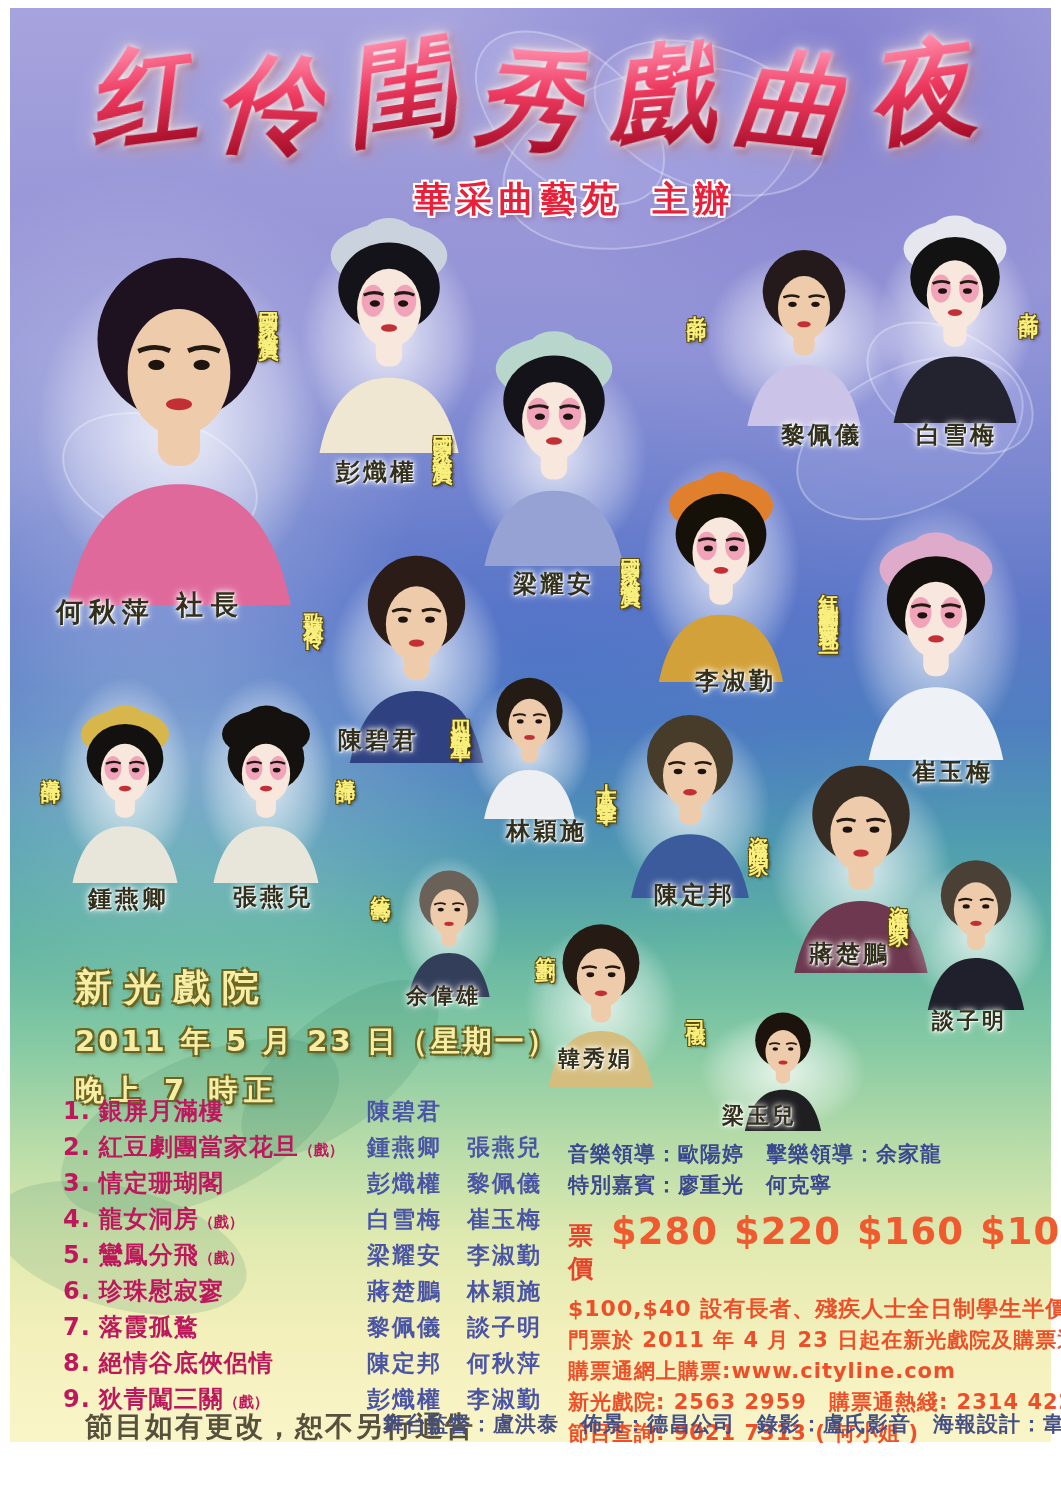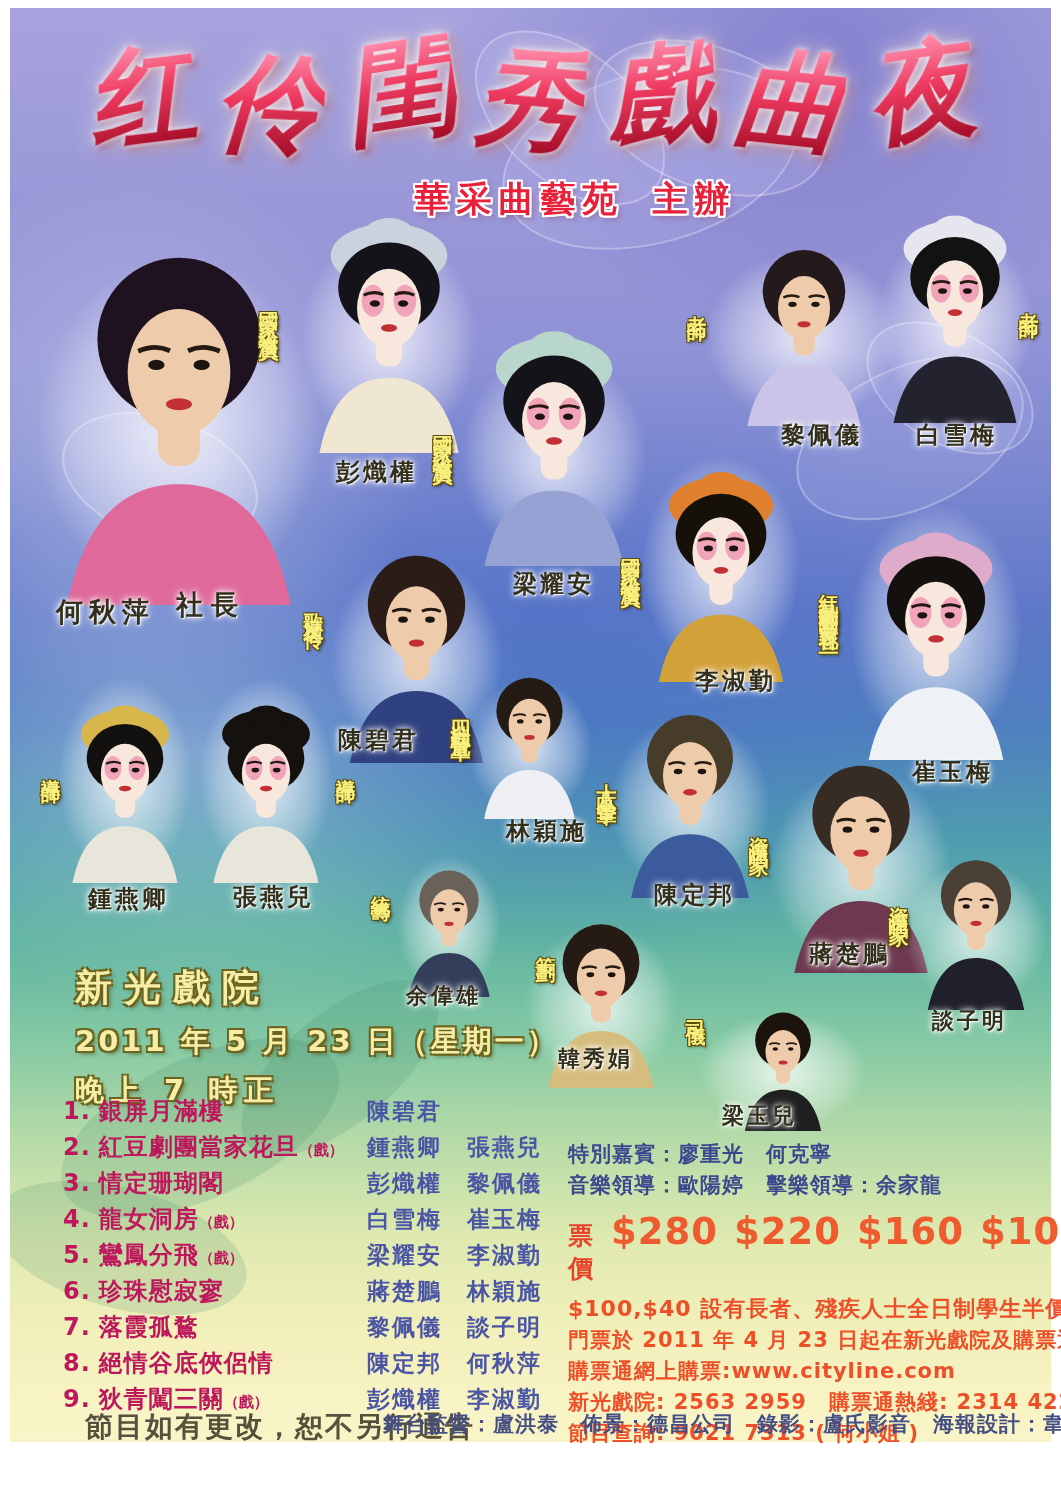--- a/index.html
+++ b/index.html
@@ -129,22 +129,22 @@
         <span class="prog-title"><span class="prog-no">8.</span><span>絕情谷底俠侶情</span><small></small></span>
         <span class="prog-perf">陳定邦　何秋萍</span>
       </div>
       <div class="prog-row">
         <span class="prog-title"><span class="prog-no">9.</span><span>狄青闖三關</span><small>（戲）</small></span>
         <span class="prog-perf">彭熾權　李淑勤</span>
       </div>
     </div>
 
   <div class="info">
+    <div class="info-line">音樂領導：歐陽婷　擊樂領導：余家龍</div>
     <div class="info-line">特別嘉賓：廖重光　何克寧</div>
-    <div class="info-line">音樂領導：歐陽婷　擊樂領導：余家龍</div>
     <div class="price-row">
       <span class="price-label">票價</span>
       <span class="price">$280</span>
       <span class="price">$220</span>
       <span class="price">$160</span>
       <span class="price">$100</span>
 
     </div>
     <div class="info-line orange discount">$100,$40 設有長者、殘疾人士全日制學生半價優惠</div>
     <div class="info-line orange">門票於 2011 年 4 月 23 日起在新光戲院及購票通公開發售</div>

